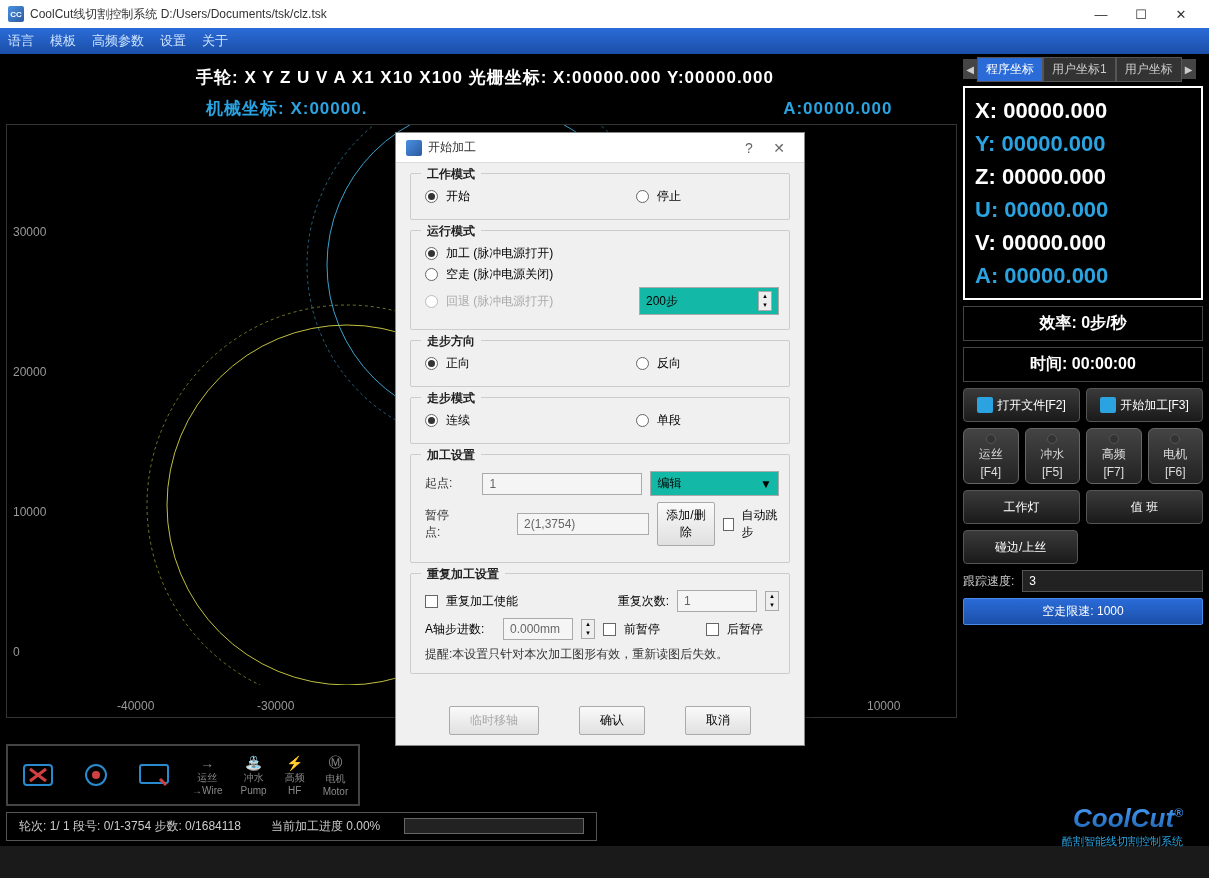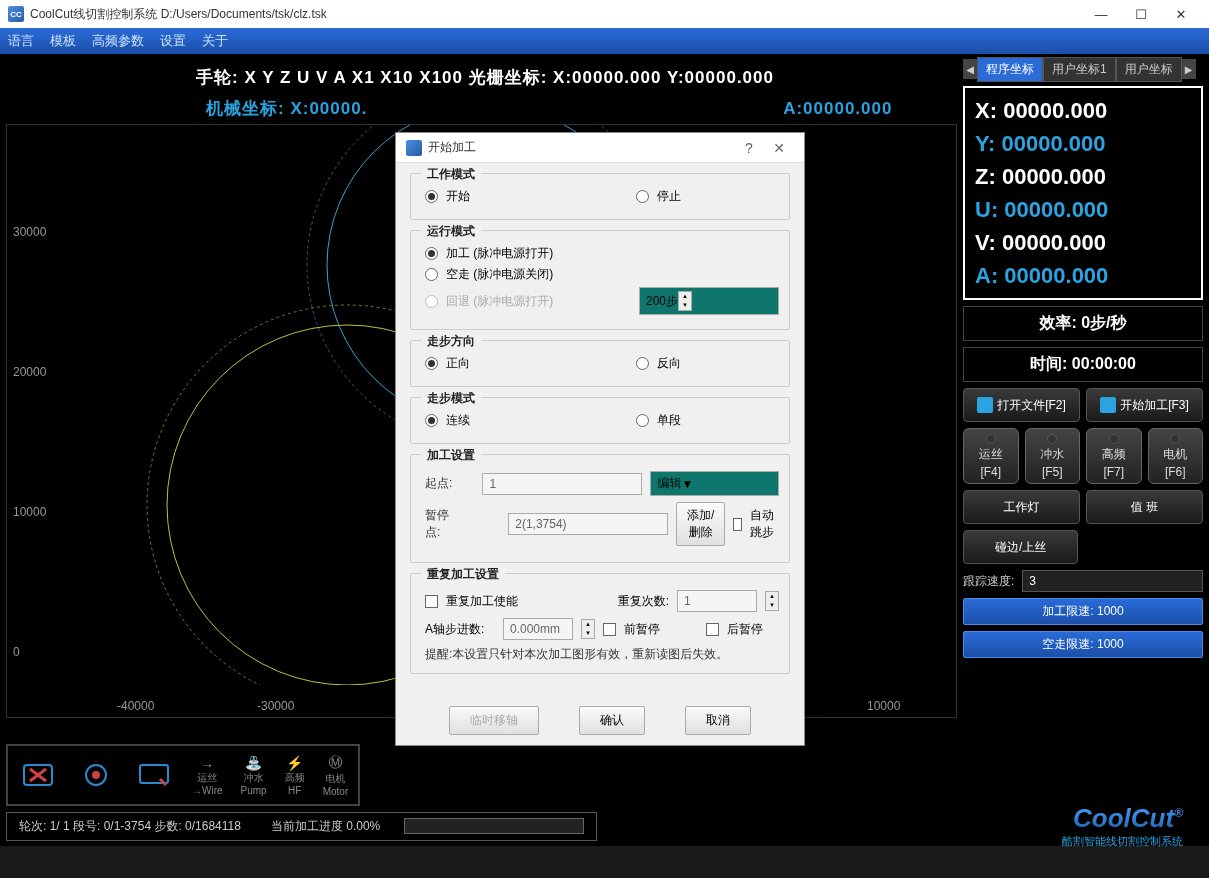--- a/index.html
+++ b/index.html
@@ -77,21 +77,21 @@
 .group-title { position: absolute; top: -8px; left: 10px; background: #f0f0f0; padding: 0 6px; font-weight: bold; color: #222; }
 .radio-row { display: flex; align-items: center; gap: 8px; margin: 4px 0; }
 .radio-row.two-col { justify-content: flex-start; }
 .radio-row.two-col .col2 { margin-left: 150px; }
 .radio { width: 13px; height: 13px; border: 1px solid #666; border-radius: 50%; display: inline-flex; align-items: center; justify-content: center; cursor: pointer; background: #fff; }
 .radio.checked::after { content: ''; width: 7px; height: 7px; background: #333; border-radius: 50%; }
 .radio.disabled { border-color: #bbb; }
 .checkbox { width: 13px; height: 13px; border: 1px solid #666; background: #fff; cursor: pointer; display: inline-block; }
 .dlg-input { border: 1px solid #aaa; padding: 3px 6px; background: #fff; font-size: 12px; }
 .dlg-input.ro { background: #f5f5f5; color: #666; }
-.dlg-select { border: 1px solid #aaa; padding: 3px 6px; background: #0f766e; font-size: 12px; cursor: pointer; display: flex; justify-content: flex-start; align-items: center; }
+.dlg-select { border: 1px solid #aaa; padding: 3px 6px; background: #14b8a6; font-size: 12px; cursor: pointer; display: flex; justify-content: space-between; align-items: center; }
 .dlg-btn { border: 1px solid #aaa; background: linear-gradient(#fafafa, #e0e0e0); padding: 5px 20px; cursor: pointer; font-size: 12px; border-radius: 2px; }
 .dlg-btn.disabled { color: #aaa; }
 .form-row { display: flex; align-items: center; gap: 8px; margin: 6px 0; }
 .form-row label { width: 50px; color: #333; }
 .hint { color: #333; font-size: 12px; margin-top: 6px; }
 .dialog-footer { display: flex; justify-content: center; gap: 40px; padding: 12px 0 10px; }
 .spinner { width: 14px; display: flex; flex-direction: column; border: 1px solid #aaa; }
 .spinner div { height: 9px; font-size: 7px; text-align: center; background: #eee; cursor: pointer; line-height: 8px; }
 </style>
 </head>
@@ -198,21 +198,20 @@
       <div class="panel-btn" style="flex:1">工作灯</div>
       <div class="panel-btn" style="flex:1">值 班</div>
     </div>
     <div class="btn-row">
       <div class="panel-btn" style="flex:0 0 48%">碰边/上丝</div>
     </div>
     <div class="track-row">
       <span>跟踪速度:</span>
       <input value="3" style="">
     </div>
-    <div class="speed-btn">加工限速: 1000</div>
     <div class="speed-btn">空走限速: 1000</div>
   </div>
 </div>
 
 <div class="toolbar-row">
   <div class="tool-icons">
     <div class="tool-icon">
         <svg width="36" height="28">
           <rect x="4" y="4" width="28" height="20" rx="3" fill="none" stroke="#2a8ad0" stroke-width="2"></rect>
           <path d="M10 8 L26 20 M26 8 L10 20" stroke="#d04040" stroke-width="3"></path>
@@ -333,21 +332,21 @@
       <div class="form-row">
         <label>起点:</label>
         <input class="dlg-input ro" style="width: 160px;" value="1">
         <div class="dlg-select" style="width:130px">
             <span>编辑</span>
             <span>▼</span>
           </div>
       </div>
       <div class="form-row">
         <label>暂停点:</label>
-        <input class="dlg-input ro" style="width: 160px; margin-left: 45px;" value="2(1,3754)">
+        <input class="dlg-input ro" style="width: 132px; margin-left: 45px;" value="2(1,3754)">
         <button class="dlg-btn" style="padding:4px 8px">添加/删除</button>
         <span class="checkbox"></span>
           <span>自动跳步</span>
       </div>
     </div>
     <div class="group">
       <span class="group-title">重复加工设置</span>
       <div class="form-row">
         <span class="checkbox"></span>
           <span>重复加工使能</span>

